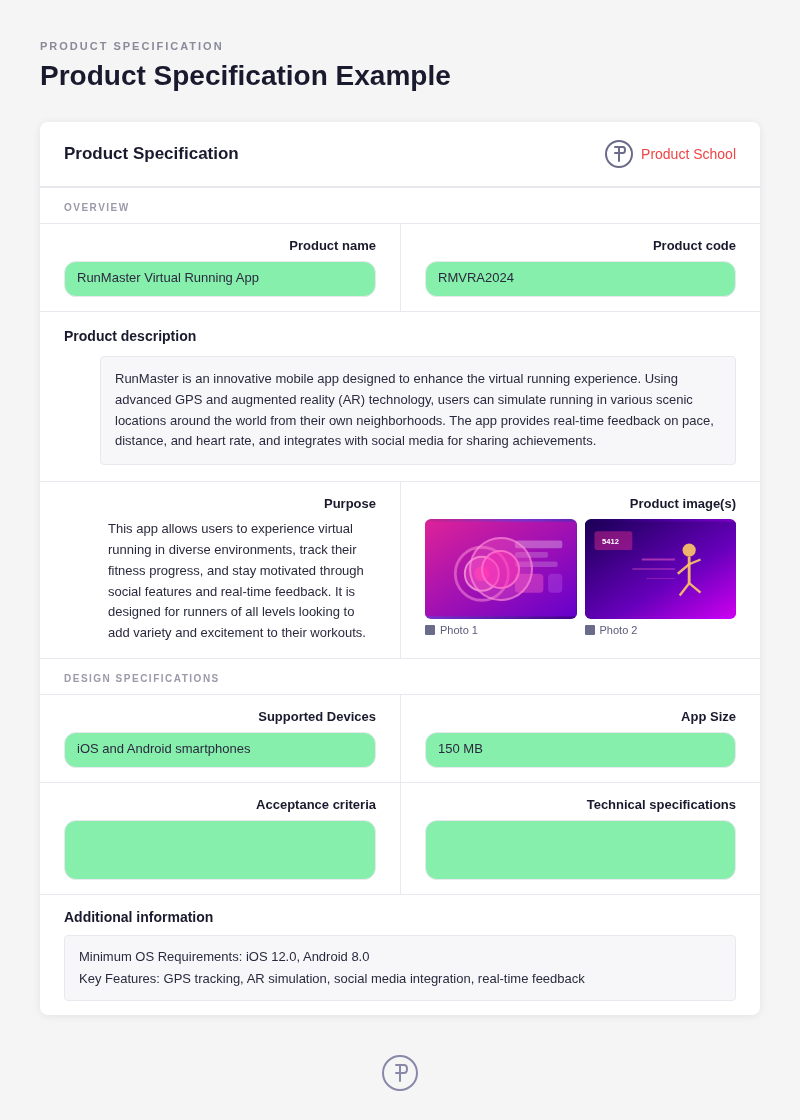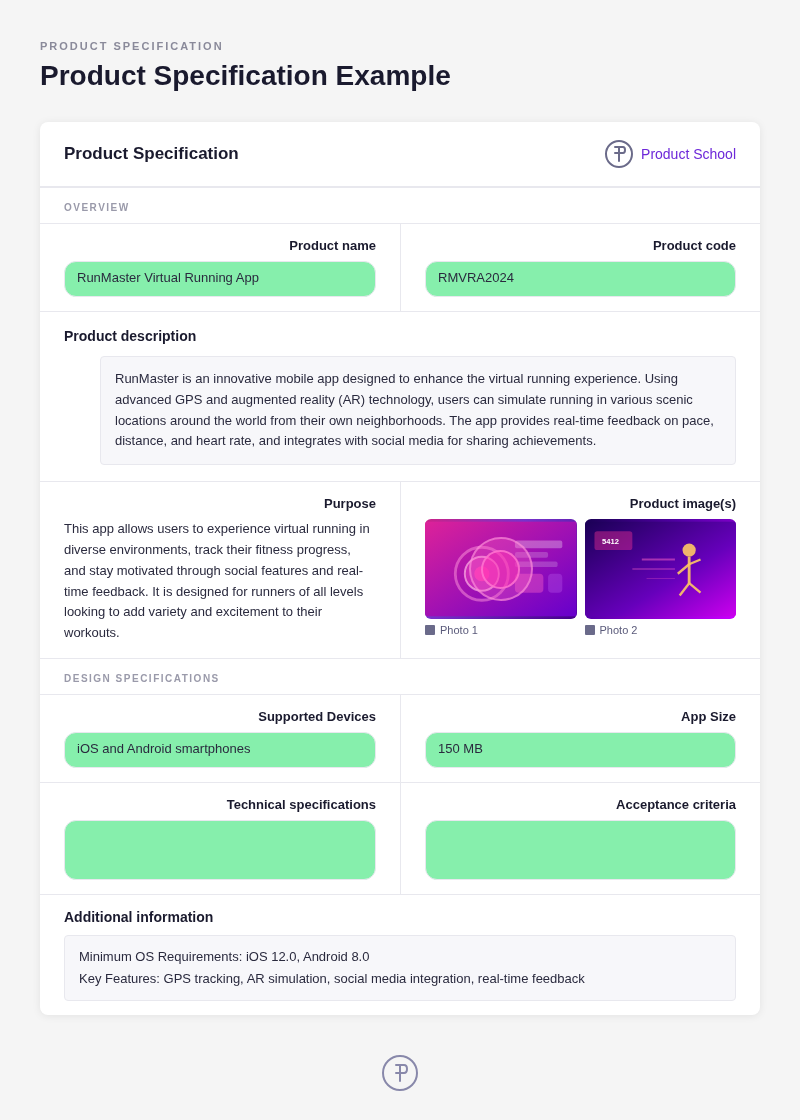--- a/index.html
+++ b/index.html
@@ -52,21 +52,21 @@
     .card-header-title {
       font-size: 17px;
       font-weight: 700;
       color: #1a1a2e;
     }
 
     .brand-logo {
       display: flex;
       align-items: center;
       gap: 8px;
-      color: #6d28d9;
+      color: #ef4444;
       font-size: 14px;
       font-weight: 500;
     }
 
     .brand-icon {
       width: 28px;
       height: 28px;
       border: 2px solid #6b6b8a;
       border-radius: 50%;
       display: flex;
@@ -146,20 +146,21 @@
     }
 
     .purpose-images-row {
       display: grid;
       grid-template-columns: 1fr 1fr;
       border-top: 1px solid #e8e8ee;
     }
 
     .purpose-cell {
       padding: 14px 24px;
+      margin-left: 44px;
     }
 
     .images-cell {
       padding: 14px 24px;
       border-left: 1px solid #e8e8ee;
     }
 
     .purpose-text {
       font-size: 13px;
       color: #2a2a3e;
@@ -398,25 +399,25 @@
         <div class="field-value">iOS and Android smartphones</div>
       </div>
       <div class="field-cell">
         <div class="field-label">App Size</div>
         <div class="field-value">150 MB</div>
       </div>
     </div>
 
     <div class="two-col-row">
       <div class="field-cell">
+        <div class="field-label">Acceptance criteria</div>
+        <div class="field-value empty"></div>
+      </div>
+      <div class="field-cell">
         <div class="field-label">Technical specifications</div>
-        <div class="field-value empty"></div>
-      </div>
-      <div class="field-cell">
-        <div class="field-label">Acceptance criteria</div>
         <div class="field-value empty"></div>
       </div>
     </div>
 
     <div class="additional-info-section">
       <div class="additional-title">Additional information</div>
       <div class="additional-text">
         <div>Minimum OS Requirements: iOS 12.0, Android 8.0</div>
         <div>Key Features: GPS tracking, AR simulation, social media integration, real-time feedback</div>
       </div>

